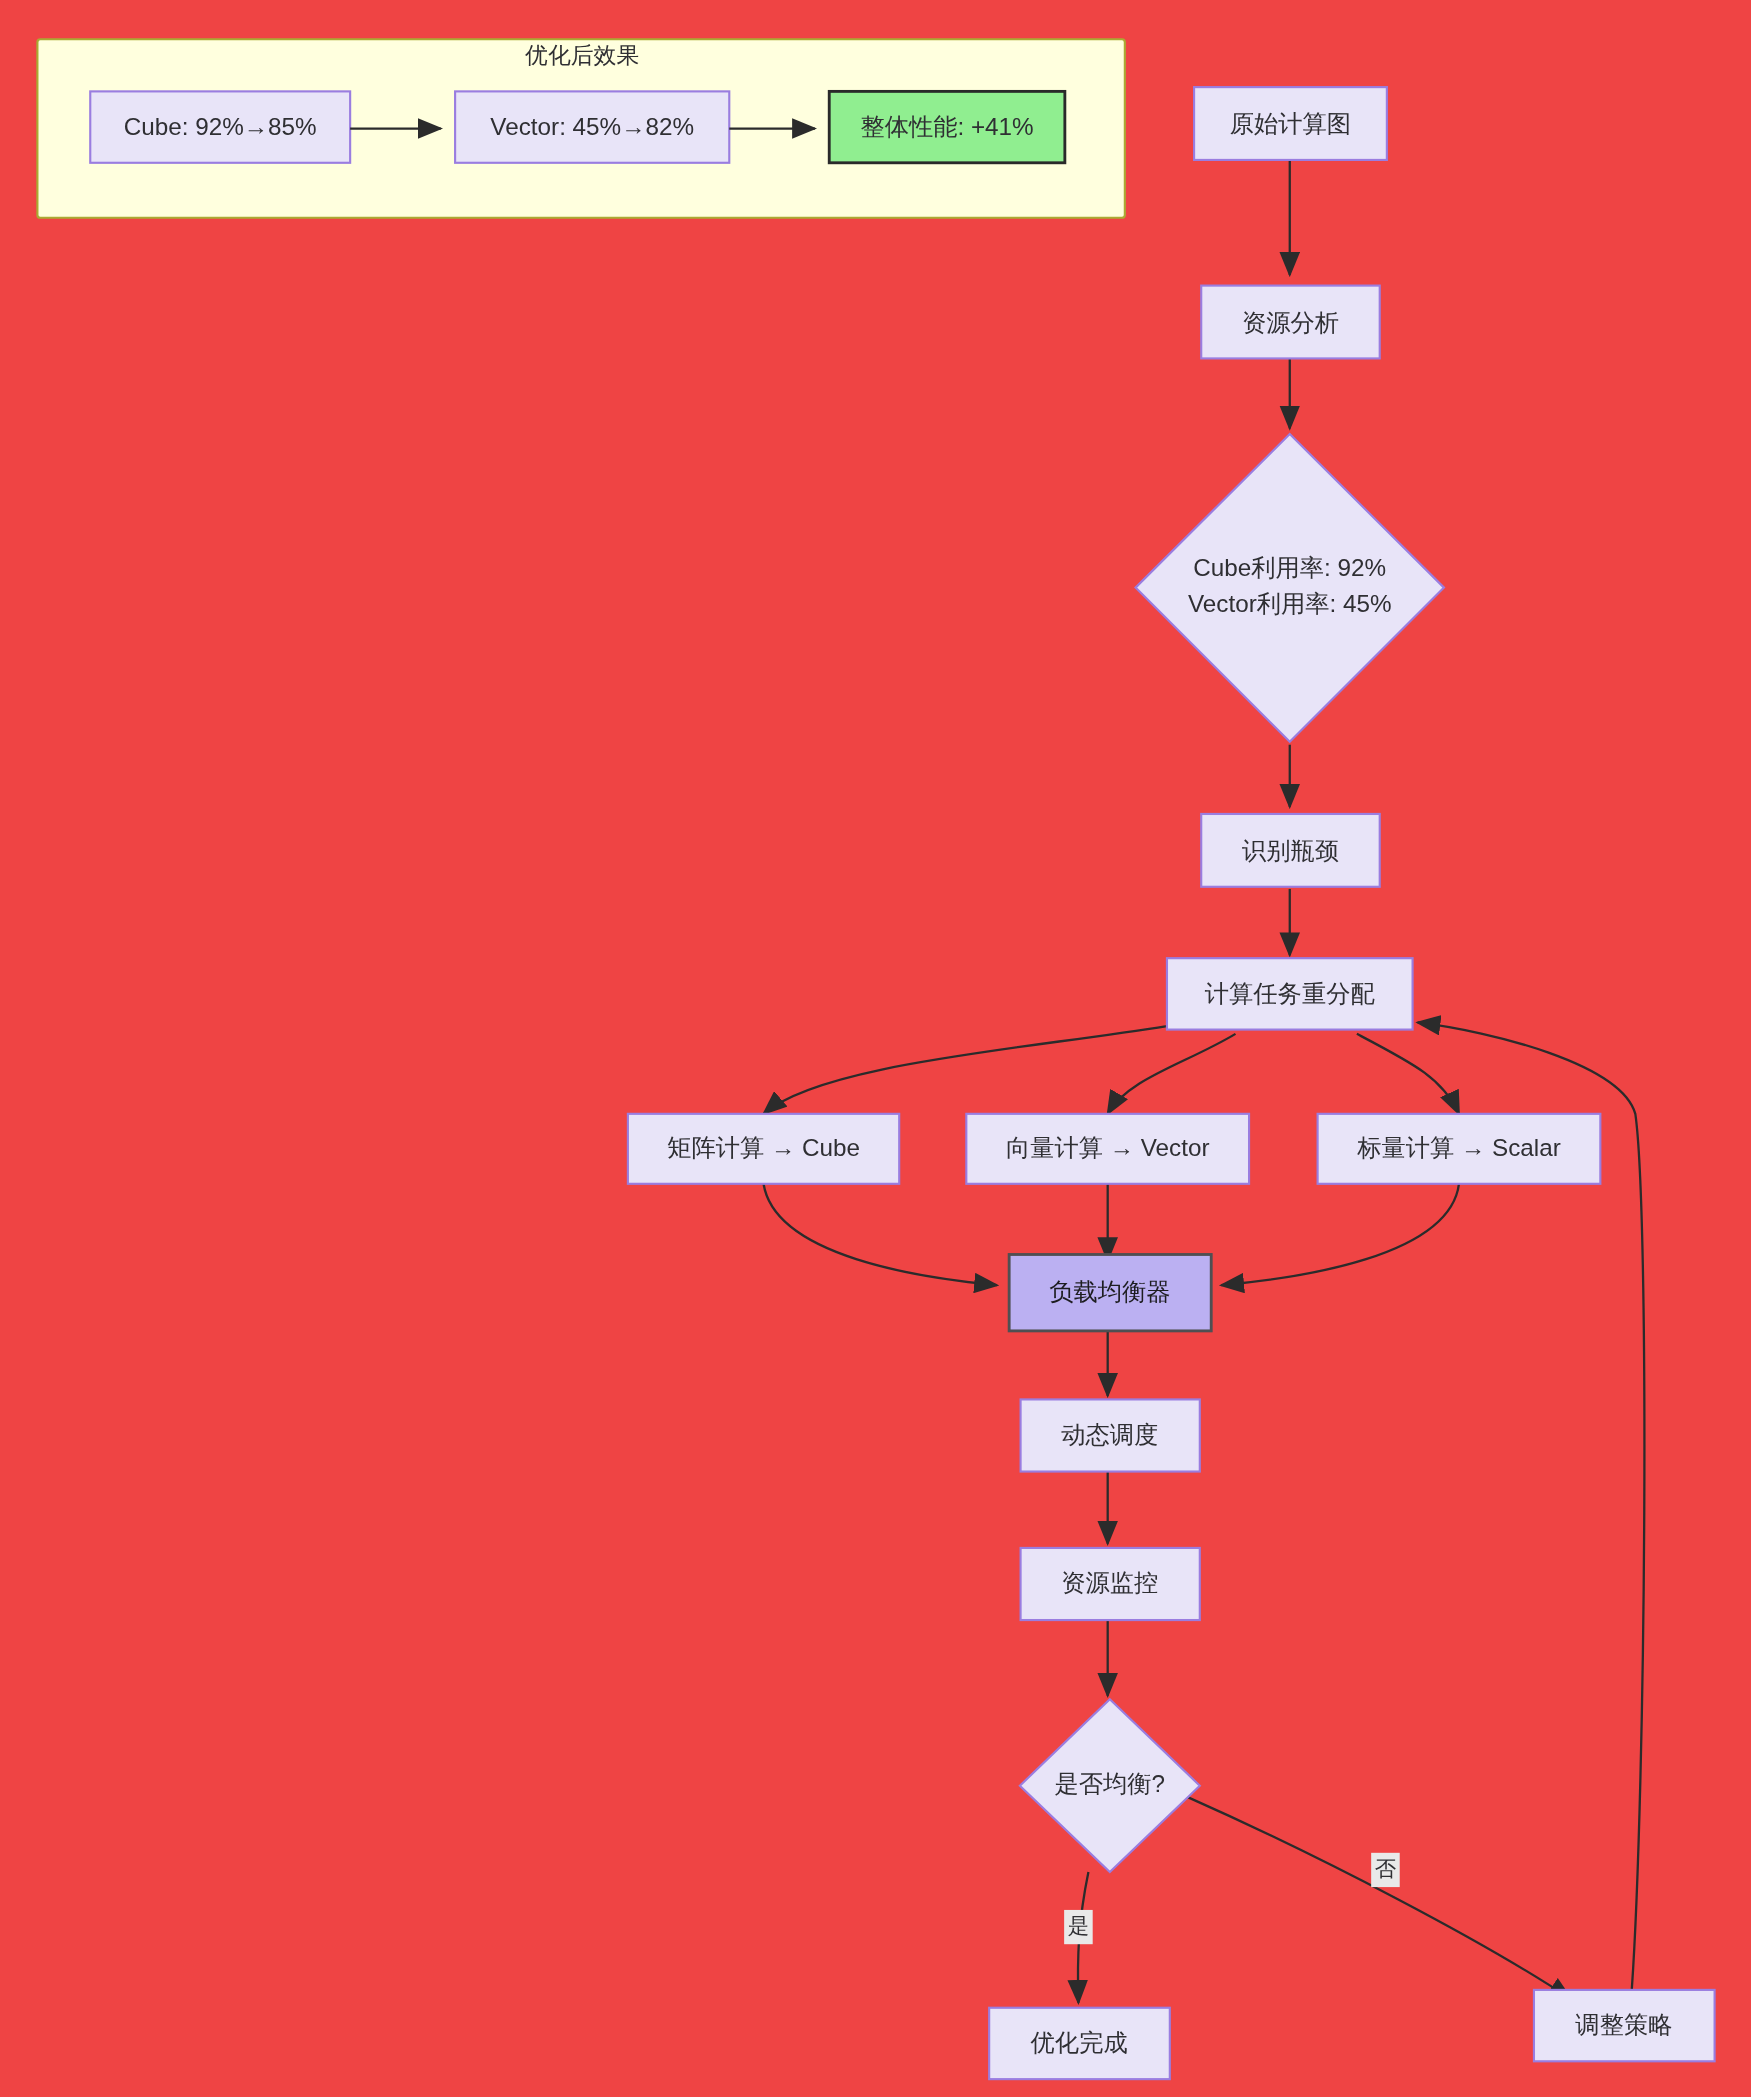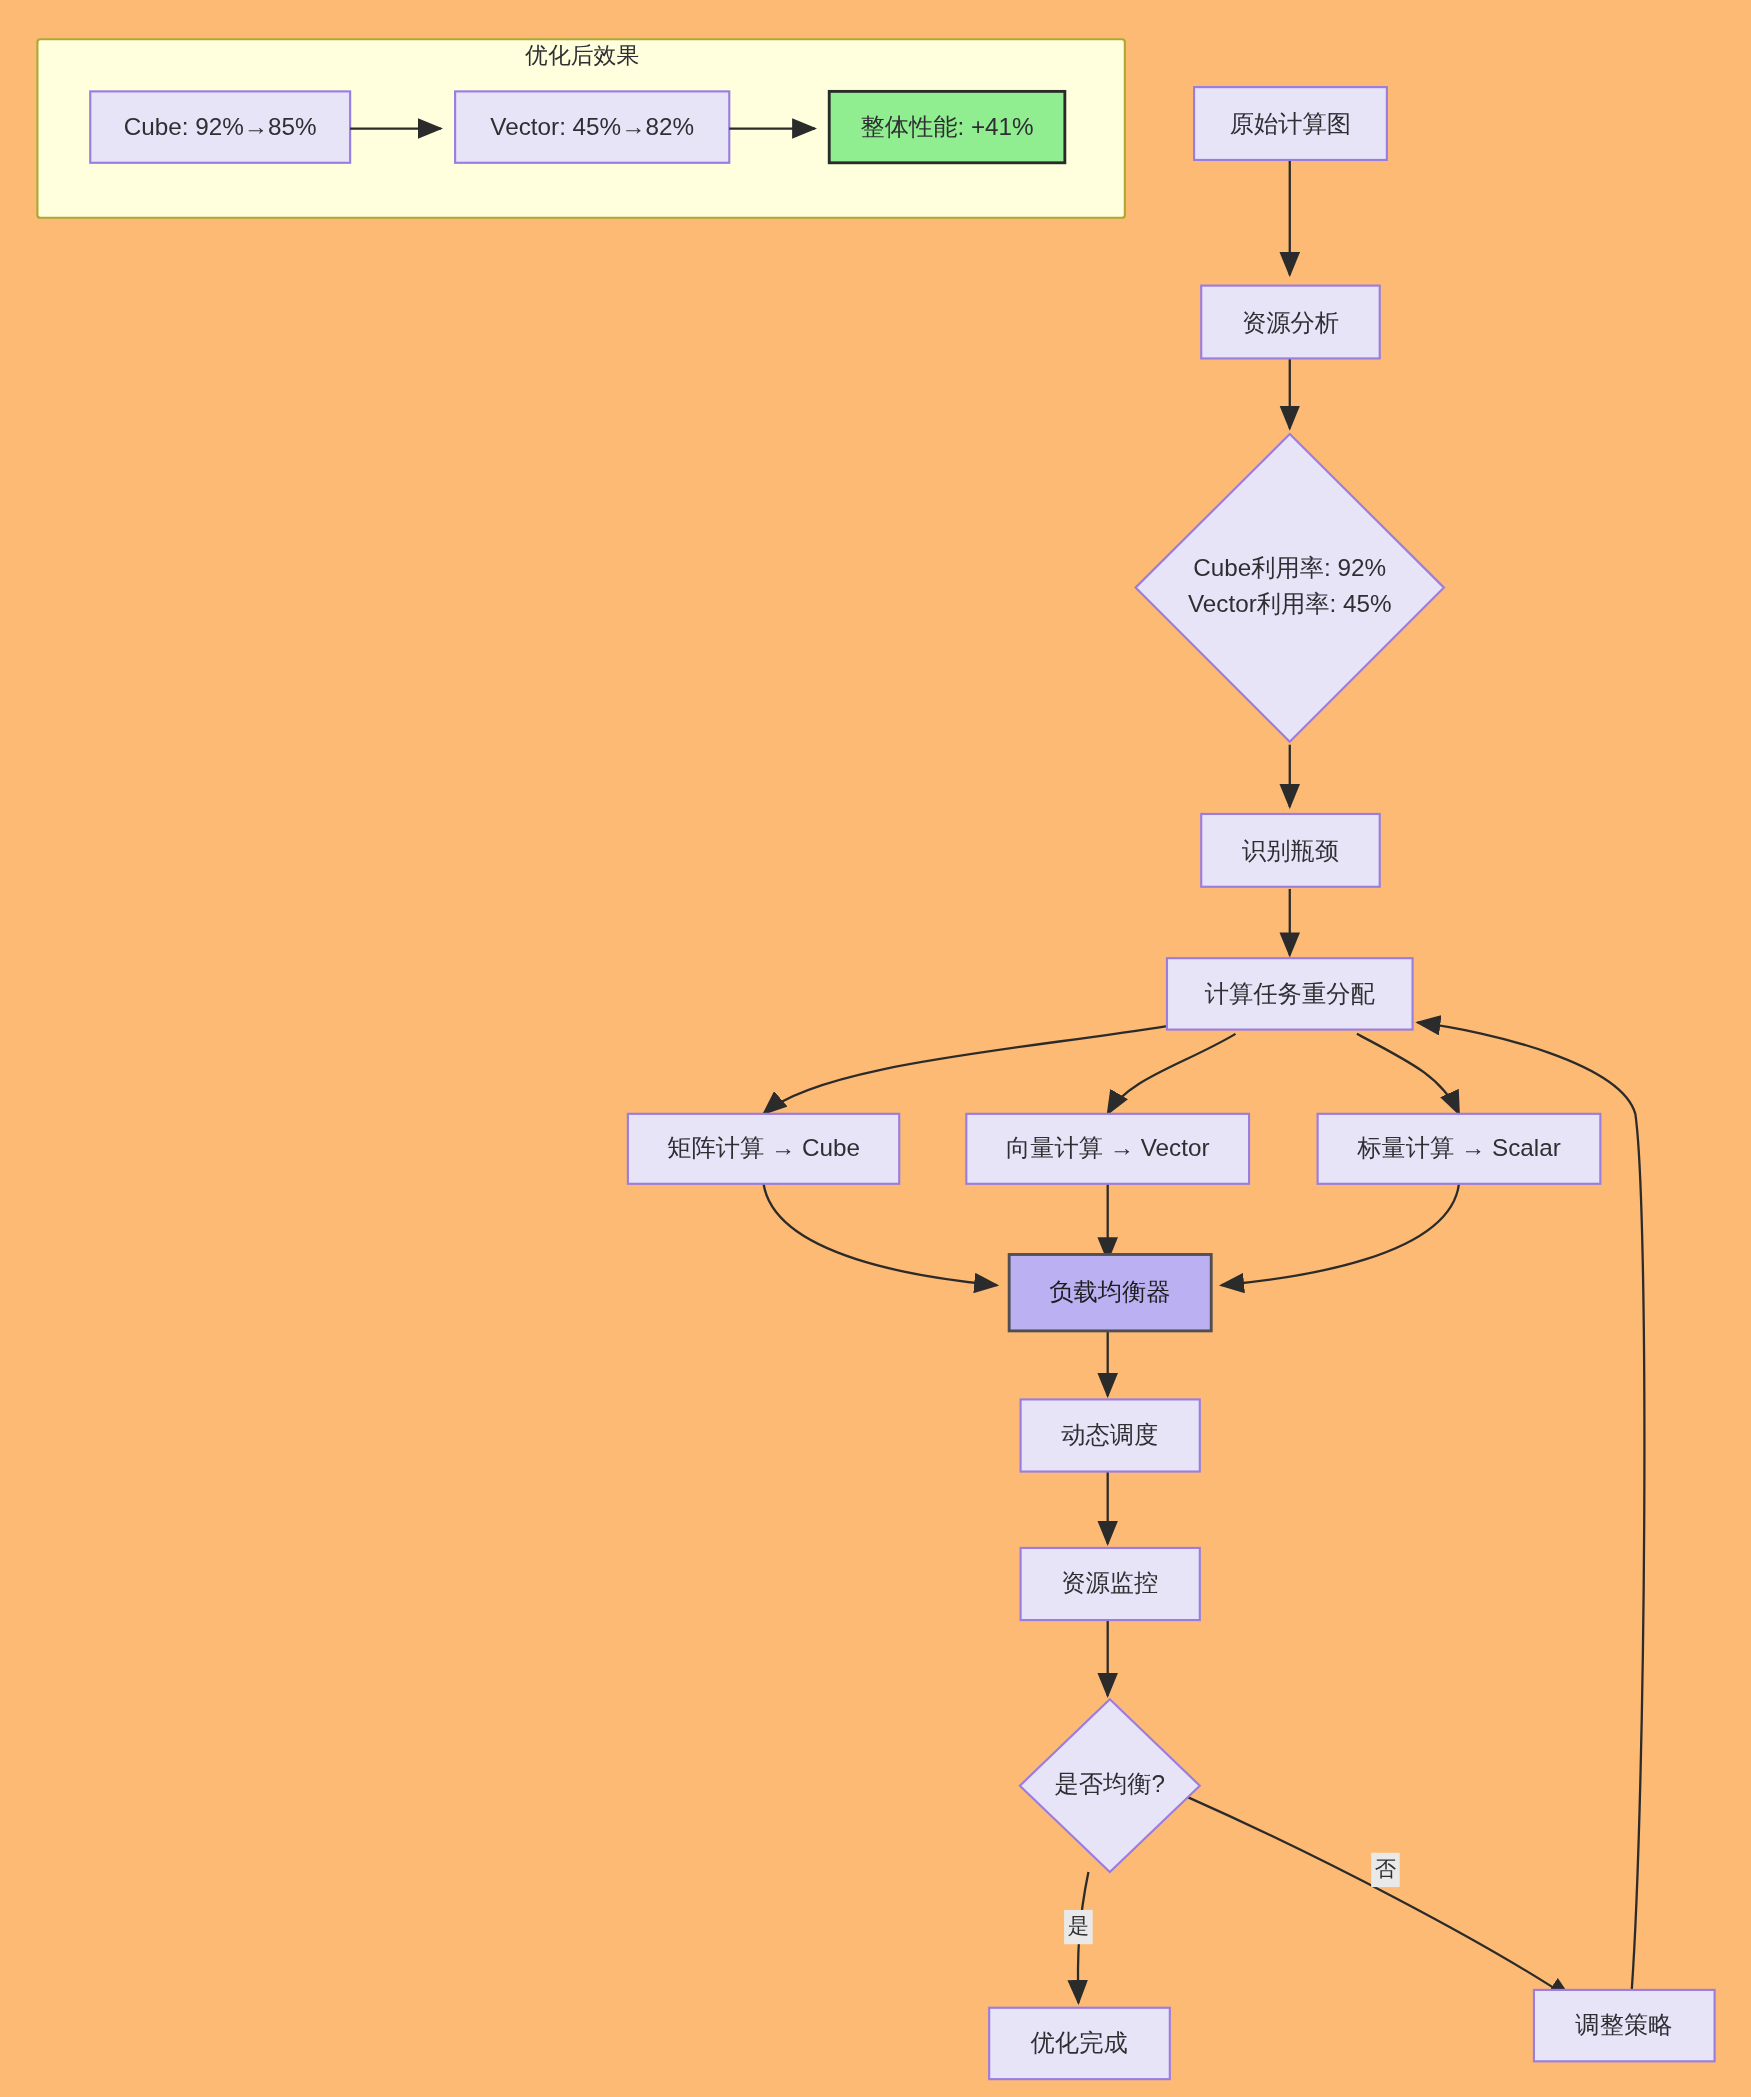--- a/index.html
+++ b/index.html
@@ -4,21 +4,21 @@
 <style>
   html, body {
     margin: 0;
     padding: 0;
     background: #ffffff;
   }
   #canvas {
     position: relative;
     width: 1752px;
     height: 2097px;
-    background: #fdba74;
+    background: #ef4444;
     font-family: "Liberation Sans", sans-serif;
   }
   svg#flow {
     position: absolute;
     left: 0;
     top: 0;
     width: 1752px;
     height: 2097px;
     display: block;
   }

